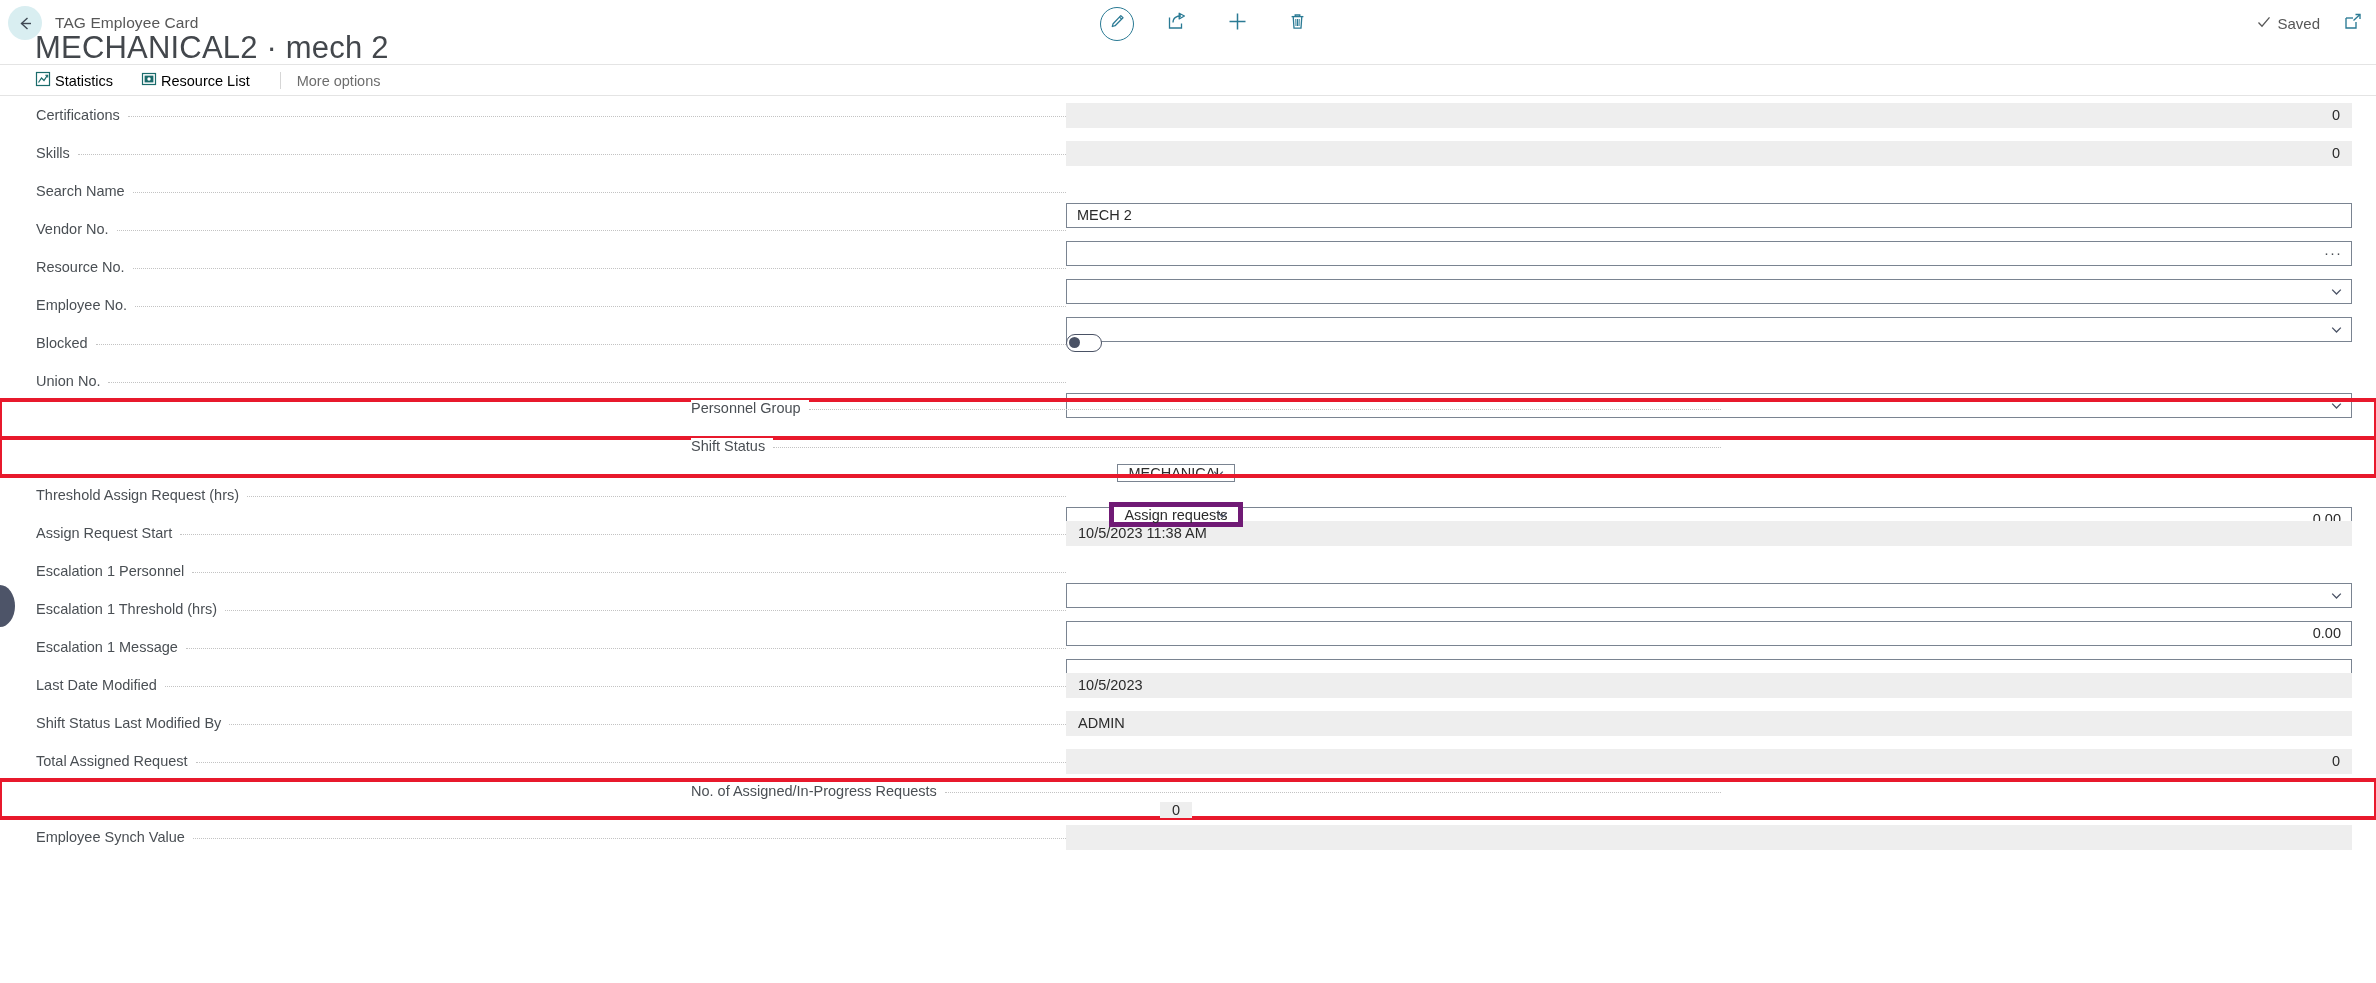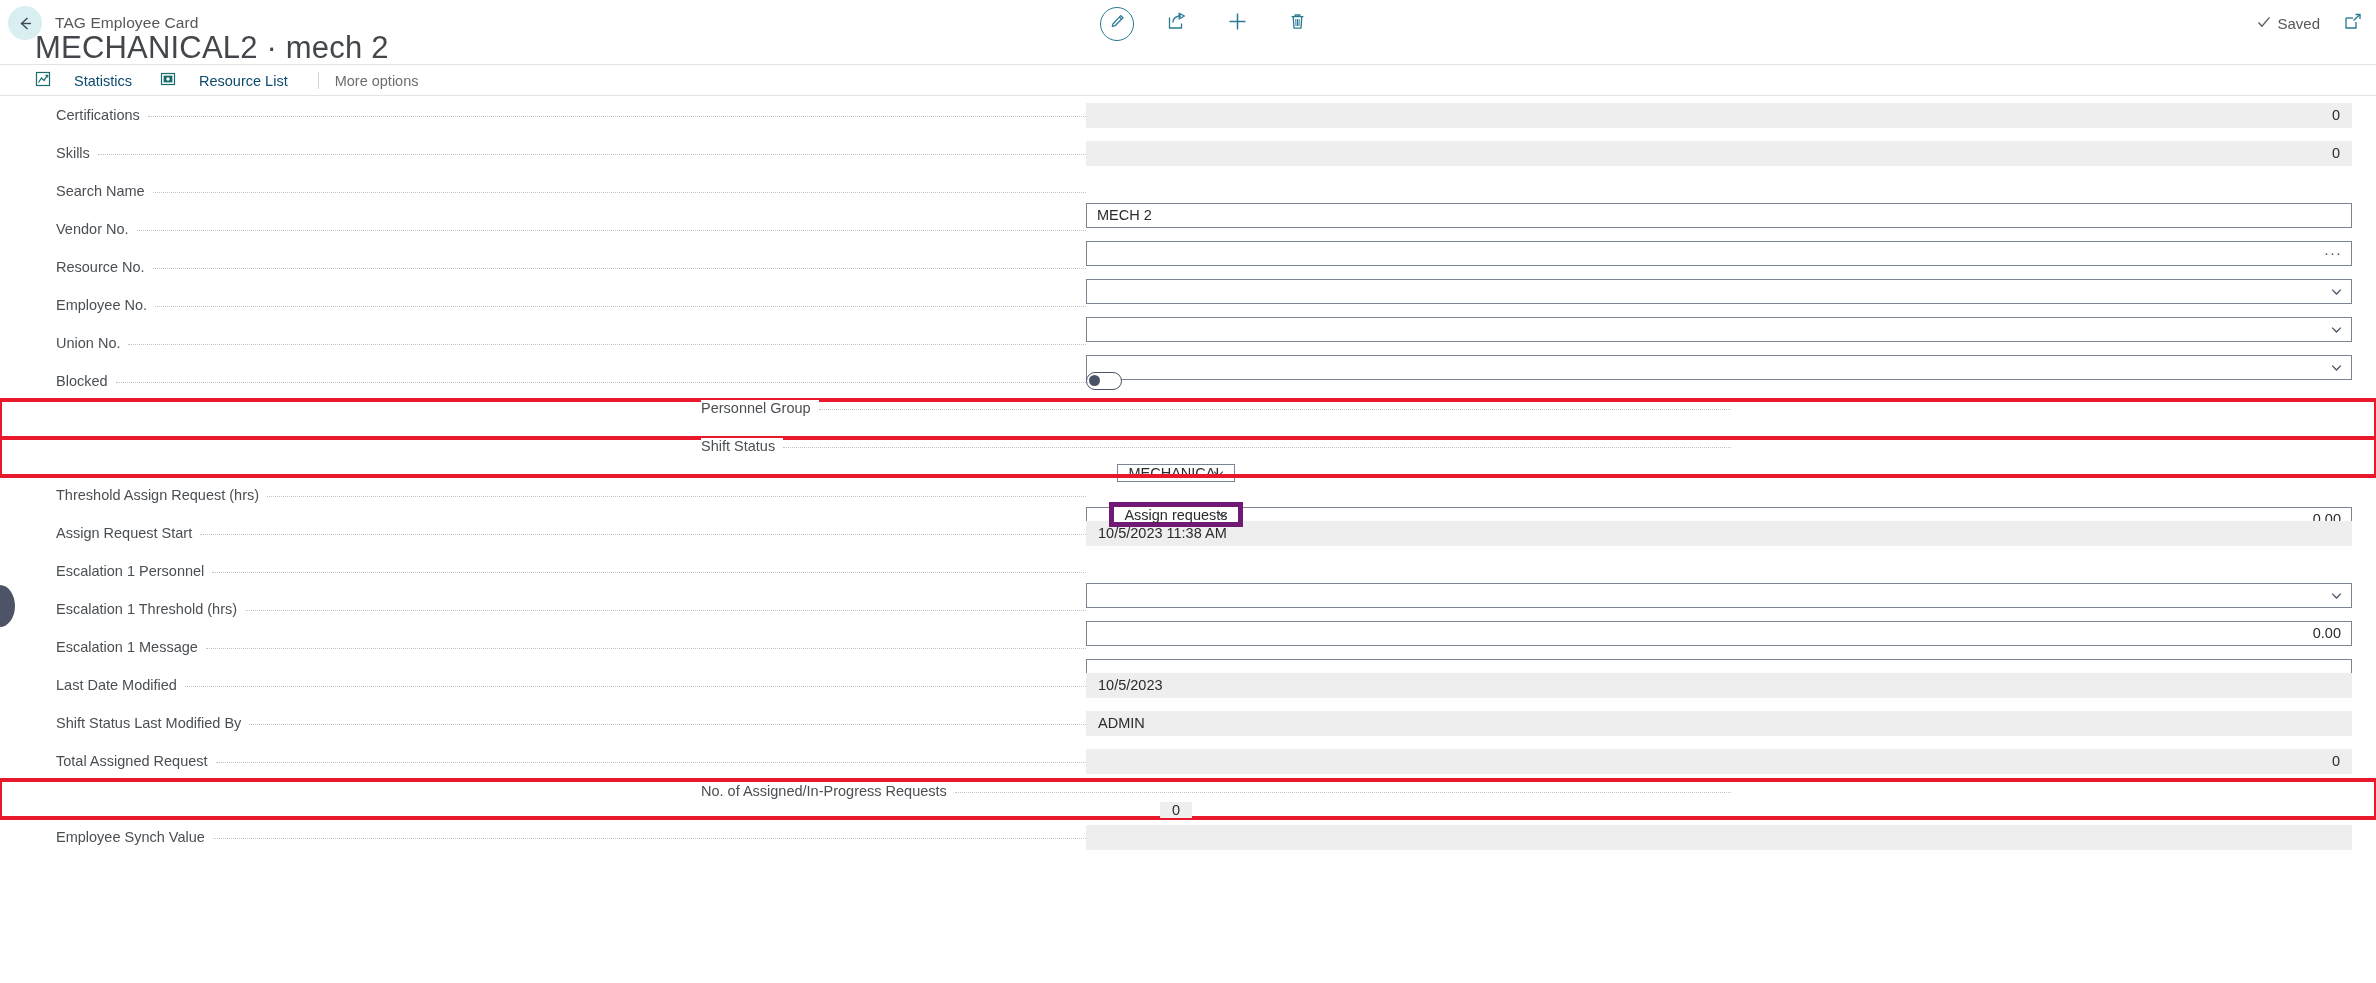--- a/index.html
+++ b/index.html
@@ -94,22 +94,22 @@
     height: 31px;
     border-top: 1px solid #e4e4e4;
   }
   .ribbon-inner {
     position: absolute;
     left: 35px; top: 0;
     display: flex; align-items: center; gap: 0;
     height: 31px;
   }
   .ribbon-item {
-    display: flex; align-items: center; gap: 23px;
-    font-size: 14.5px; color: #0c4a6e;
+    display: flex; align-items: center; gap: 4px;
+    font-size: 14.5px; color: #000000;
     padding: 0 14px 0 0;
     margin-right: 14px;
     cursor: pointer;
     white-space: nowrap;
   }
   .ribbon-sep {
     width: 1px; height: 17px;
     background: #d6d6d6;
     margin: 0 16px 0 2px;
   }
@@ -137,21 +137,21 @@
   }
   .row-hl {
     outline: 4px solid #e8192c;
     outline-offset: -2px;
     z-index: 3;
     flex-direction: column;
   }
   .lbl-wrap {
     position: relative;
     width: 1030px;
-    margin-left: 56px;
+    margin-left: 36px;
     display: flex;
     align-items: center;
     height: 38px;
   }
   .lbl {
     font-size: 14.5px;
     color: #4a4f54;
     white-space: nowrap;
     padding-right: 8px;
     background: #fff;
@@ -419,41 +419,41 @@
           <span class="txt"></span>
           <span class="chev">
             <svg width="13" height="13" viewBox="0 0 13 13">
               <path d="M2.2 4.6 L6.5 9 L10.8 4.6" fill="none" stroke="#4a5265" stroke-width="1.3"></path>
             </svg>
           </span>
         </div>
       </div>
       <div class="row">
         <div class="lbl-wrap">
+          <span class="lbl">Blocked</span>
+          <span class="leader"></span>
+        </div>
+        <div class="val toggle-cell">
+          <div class="toggle">
+            <div class="knob"></div>
+          </div>
+        </div>
+      </div>
+      <div class="row">
+        <div class="lbl-wrap">
           <span class="lbl">Union No.</span>
           <span class="leader"></span>
         </div>
         <div class="val ed">
           <span class="txt"></span>
           <span class="chev">
             <svg width="13" height="13" viewBox="0 0 13 13">
               <path d="M2.2 4.6 L6.5 9 L10.8 4.6" fill="none" stroke="#4a5265" stroke-width="1.3"></path>
             </svg>
           </span>
-        </div>
-      </div>
-      <div class="row">
-        <div class="lbl-wrap">
-          <span class="lbl">Blocked</span>
-          <span class="leader"></span>
-        </div>
-        <div class="val toggle-cell">
-          <div class="toggle">
-            <div class="knob"></div>
-          </div>
         </div>
       </div>
       <div class="row row-hl">
         <div class="lbl-wrap">
           <span class="lbl">Personnel Group</span>
           <span class="leader"></span>
         </div>
         <div class="val ed">
           <span class="txt">MECHANICAL</span>
           <span class="chev">

